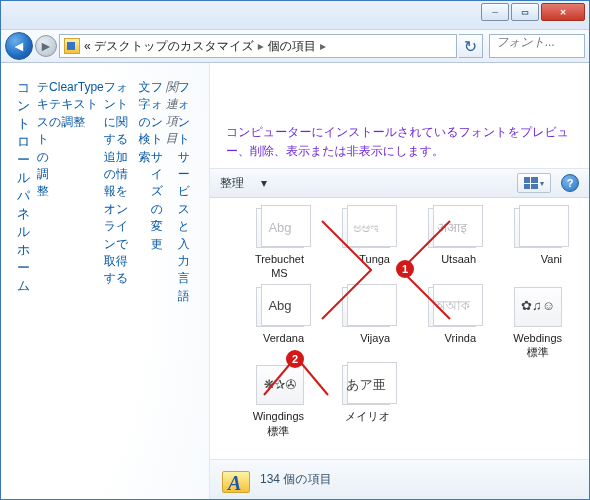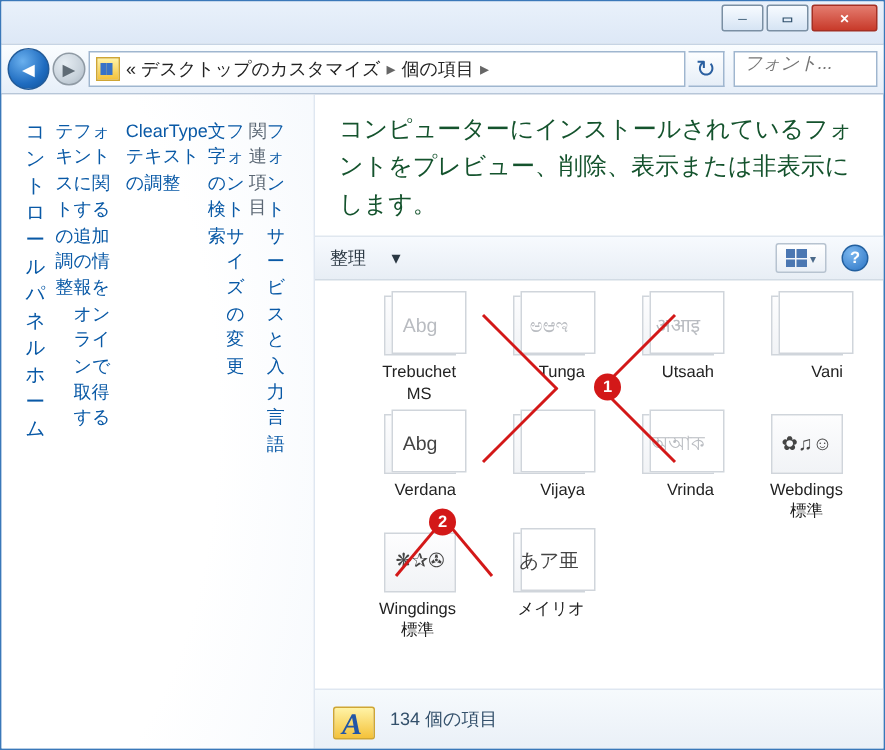--- a/index.html
+++ b/index.html
@@ -23,24 +23,24 @@
 .refresh { width:24px; height:24px; border:1px solid #9fb6cf; border-left:none; background:linear-gradient(#fdfeff,#e6eef7); display:flex; align-items:center; justify-content:center; color:#2a5fa0;}
 .search { width:96px; height:24px; border:1px solid #9fb6cf; background:#fff; margin-left:4px; display:flex; align-items:flex-start; padding:0 6px;}
 .search input { border:none; outline:none; width:100%; font-size:12px; font-style:italic; color:#999; background:transparent;}
 
 .body-area { flex:1; display:flex; overflow:hidden;}
 
 .sidebar { width:208px; background: radial-gradient(ellipse 480px 900px at 0% 50%, #fff 0%, #fff 30%, #eef4fb 70%, #e4edf8 100%); padding:16px 12px 10px 16px; display:flex; flex-direction:row; font-size:12px;}
 .cp-home { color:#0959a6; font-size:13px; margin-bottom:18px;}
 .side-link { color:#0959a6; margin-bottom:14px; line-height:1.45; cursor:pointer;}
 .side-spacer { flex:1;}
-.side-heading { color:#5a6673; margin-bottom:10px;}
+.side-heading { color:#5a6673; margin-bottom:10px;font-style:italic;}
 
 .main { flex:1; display:flex; flex-direction:column; border-left:1px solid #dfe7f1;}
-.desc { padding:12px 16px 8px 16px; font-size:16px; color:#14532d; line-height:1.55;}
+.desc { padding:12px 16px 8px 16px; font-size:12px; color:#6d28d9; line-height:1.55;margin-top:48px;}
 .toolbar { height:30px; border-top:1px solid #e0e7ef; border-bottom:1px solid #d2dbe4; background:linear-gradient(#f7fafe,#e8eef5); display:flex; align-items:center; padding:0 10px; font-size:12px; color:#2b3843;}
 .tool-arrange { display:flex; align-items:center; gap:17px; cursor:pointer;}
 .tool-right { margin-left:auto; display:flex; align-items:center; gap:10px;}
 .view-btn { width:34px; height:20px; border:1px solid #b7c3d0; border-radius:2px; background:linear-gradient(#fff,#e9eff6); display:flex; align-items:center; justify-content:center;}
 .view-grid { width:14px; height:12px; display:grid; grid-template-columns:1fr 1fr; grid-template-rows:1fr 1fr; gap:1px;}
 .view-grid span { background:#4b77b2;}
 .help-btn { width:18px; height:18px; border-radius:50%; background: radial-gradient(circle at 35% 30%, #7bb7ef, #2b74c4); color:#fff; display:flex; align-items:center; justify-content:center; font-size:11px; font-weight:bold; border:1px solid #225f9e;}
 
 .grid-area { flex:1; overflow:auto; padding:10px 8px 0 14px; position:relative;}
 .font-grid { display:grid; grid-template-columns: repeat(4, 80px); gap:6px 6px; position:relative;}
@@ -89,22 +89,22 @@
     <div class="search">
       <input placeholder="フォント..." style="">
     </div>
   </div>
 
   <div class="body-area">
 
     <div class="sidebar">
       <div class="cp-home">コントロール パネル ホーム</div>
       <div class="side-link">テキストの調整</div>
+      <div class="side-link">ClearType テキストの調整</div>
       <div class="side-link">フォントに関する追加の情報をオンラインで取得する</div>
-      <div class="side-link">ClearType テキストの調整</div>
       <div class="side-link">文字の検索</div>
       <div class="side-link">フォント サイズの変更</div>
       <div class="side-spacer"></div>
       <div class="side-heading">関連項目</div>
       <div class="side-link">フォント サービスと入力言語</div>
     </div>
 
     <div class="main">
       <div class="desc">コンピューターにインストールされているフォントをプレビュー、削除、表示または非表示にします。</div>
 

